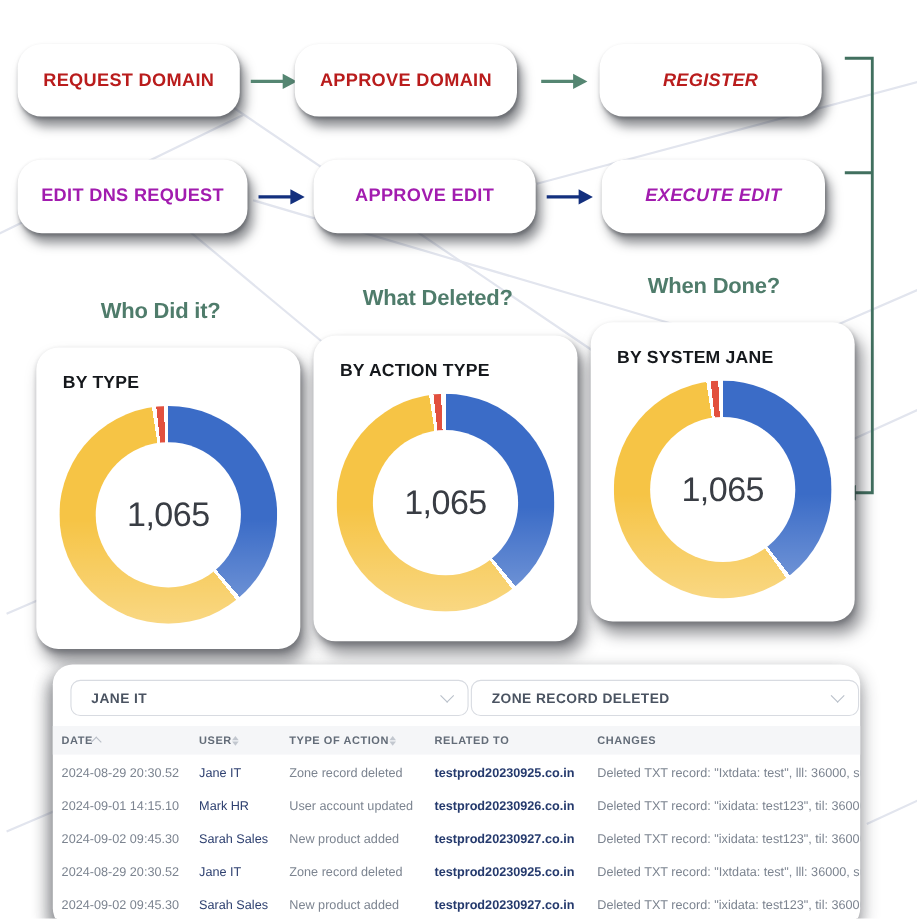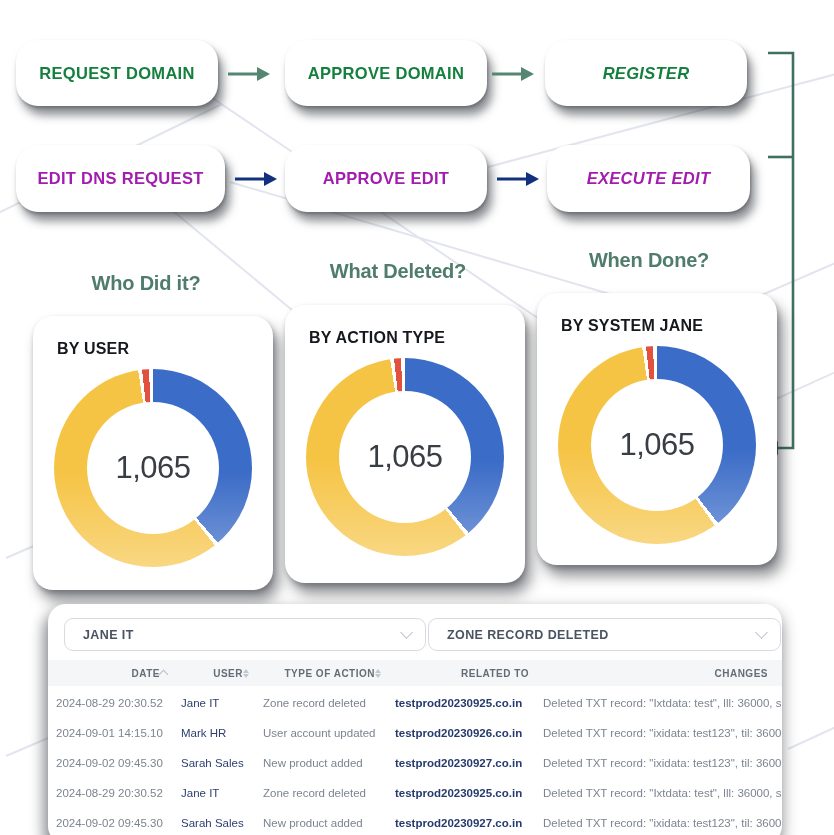--- a/index.html
+++ b/index.html
@@ -13,21 +13,21 @@
   svg.lines{position:absolute;left:0;top:0;width:834px;height:835px;pointer-events:none;}
   svg.lines line{stroke:#e2e5ee;stroke-width:2;}
 
   
   .fbox{
     position:absolute;background:#ffffff;border-radius:22px;
     display:flex;align-items:center;justify-content:center;
     font-weight:bold;font-size:16.5px;letter-spacing:.3px;
     box-shadow:5px 9px 10px rgba(33,36,44,.52), 1px 2px 3px rgba(33,36,44,.30);
   }
-  .fbox.green{color:#15803d;}
+  .fbox.green{color:#b91c1c;}
   .fbox.navy{color:#a21caf;}
 
   .flow-arrow{position:absolute;width:46px;height:18px;}
 
   
   svg.bracket{position:absolute;left:756px;top:36px;width:70px;height:440px;}
   svg.bracket path, svg.bracket line{stroke:#41705f;stroke-width:2.6;fill:none;}
   svg.bracket .head{fill:#41705f;stroke:none;}
 
   
@@ -70,21 +70,21 @@
   .chev-down{
     width:8px;height:8px;border-left:1.6px solid #b9c0ca;border-bottom:1.6px solid #b9c0ca;
     transform:rotate(-45deg);margin-top:-4px;
   }
   .thead{
     position:absolute;left:0;top:56px;width:100%;height:26px;
     background:#f5f6f8;display:grid;align-items:center;
     grid-template-columns:125px 82px 132px 148px 1fr;padding-left:8px;box-sizing:border-box;
   }
   .th{
-    display:flex;align-items:center;justify-content:flex-end;padding-right:14px;
+    display:flex;align-items:center;justify-content:flex-start;padding-right:14px;
     font-size:10px;font-weight:bold;color:#636c78;letter-spacing:.5px;cursor:pointer;
   }
   .chev-up-sm{
     width:6px;height:6px;border-left:1.6px solid #b9bec7;border-top:1.6px solid #b9bec7;
     transform:rotate(45deg);margin-top:3px;
   }
   .sort-both{display:flex;flex-direction:column;gap:1px;}
   .tri-up{width:0;height:0;border:3px solid transparent;border-bottom:4px solid #c2c7cf;}
   .tri-down{width:0;height:0;border:3px solid transparent;border-top:4px solid #c2c7cf;}
 
@@ -113,21 +113,21 @@
   <line x1="6" y1="558" x2="66" y2="532"></line>
   <line x1="6" y1="756" x2="95" y2="718"></line>
   <line x1="788" y1="749" x2="838" y2="726"></line>
 </svg>
 
 <div class="fbox green" style="left:16px;top:40px;width:202px;height:66px;">REQUEST DOMAIN</div>
 <svg class="flow-arrow" style="left:226px;top:65px;" viewBox="0 0 46 18">
   <line x1="2" y1="9" x2="33" y2="9" stroke="#558672" stroke-width="3"></line>
   <path d="M31,2 L44,9 L31,16 Z" fill="#558672"></path>
 </svg>
-<div class="fbox green" style="left:285px;top:40px;width:202px;height:66px;text-align:right;">APPROVE DOMAIN</div>
+<div class="fbox green" style="left:268px;top:40px;width:202px;height:66px;text-align:right;">APPROVE DOMAIN</div>
 <svg class="flow-arrow" style="left:490px;top:65px;" viewBox="0 0 46 18">
   <line x1="2" y1="9" x2="33" y2="9" stroke="#558672" stroke-width="3"></line>
   <path d="M31,2 L44,9 L31,16 Z" fill="#558672"></path>
 </svg>
 <div class="fbox green" style="left:545px;top:40px;width:202px;height:66px;font-style:italic;">REGISTER</div>
 
 <div class="fbox navy" style="left:16px;top:145px;width:209px;height:67px;">EDIT DNS REQUEST</div>
 <svg class="flow-arrow" style="left:233px;top:170px;" viewBox="0 0 46 18">
   <line x1="2" y1="9" x2="33" y2="9" stroke="#13307e" stroke-width="3"></line>
   <path d="M31,2 L44,9 L31,16 Z" fill="#13307e"></path>
@@ -143,21 +143,21 @@
   <path d="M12,17 L37,17 L37,412 L18,412"></path>
   <line x1="12" y1="121" x2="37" y2="121"></line>
   <path class="head" d="M22,405 L8,412 L22,419 Z"></path>
 </svg>
 
 <div class="heading" style="left:60px;top:272px;width:172px;">Who Did it?</div>
 <div class="heading" style="left:302px;top:260px;width:192px;">What Deleted?</div>
 <div class="heading" style="left:568px;top:249px;width:162px;">When Done?</div>
 
 <div class="card" style="left:33px;top:316px;width:240px;height:274px;">
-  <div class="card-title">BY USER</div>
+  <div class="card-title">BY TYPE</div>
   <div class="donut" style="background: linear-gradient(rgba(255, 255, 255, 0) 52%, rgba(255, 255, 255, 0.33) 100%), conic-gradient(rgb(59, 108, 199) 0deg, rgb(59, 108, 199) 139deg, rgb(255, 255, 255) 139deg, rgb(255, 255, 255) 141.33deg, rgb(246, 196, 69) 141.33deg, rgb(246, 196, 69) 351.33deg, rgb(255, 255, 255) 351.33deg, rgb(255, 255, 255) 353.66deg, rgb(226, 80, 62) 353.66deg, rgb(226, 80, 62) 357.66deg, rgb(255, 255, 255) 357.66deg, rgb(255, 255, 255) 359.99deg);">
     <div class="hole">
       <span class="value">1,065</span>
     </div>
   </div>
 </div>
 
 <div class="card" style="left:285px;top:305px;width:240px;height:278px;">
   <div class="card-title">BY ACTION TYPE</div>
   <div class="donut" style="background: linear-gradient(rgba(255, 255, 255, 0) 52%, rgba(255, 255, 255, 0.33) 100%), conic-gradient(rgb(59, 108, 199) 0deg, rgb(59, 108, 199) 140deg, rgb(255, 255, 255) 140deg, rgb(255, 255, 255) 142.33deg, rgb(246, 196, 69) 142.33deg, rgb(246, 196, 69) 351.33deg, rgb(255, 255, 255) 351.33deg, rgb(255, 255, 255) 353.66deg, rgb(226, 80, 62) 353.66deg, rgb(226, 80, 62) 357.66deg, rgb(255, 255, 255) 357.66deg, rgb(255, 255, 255) 359.99deg);">

